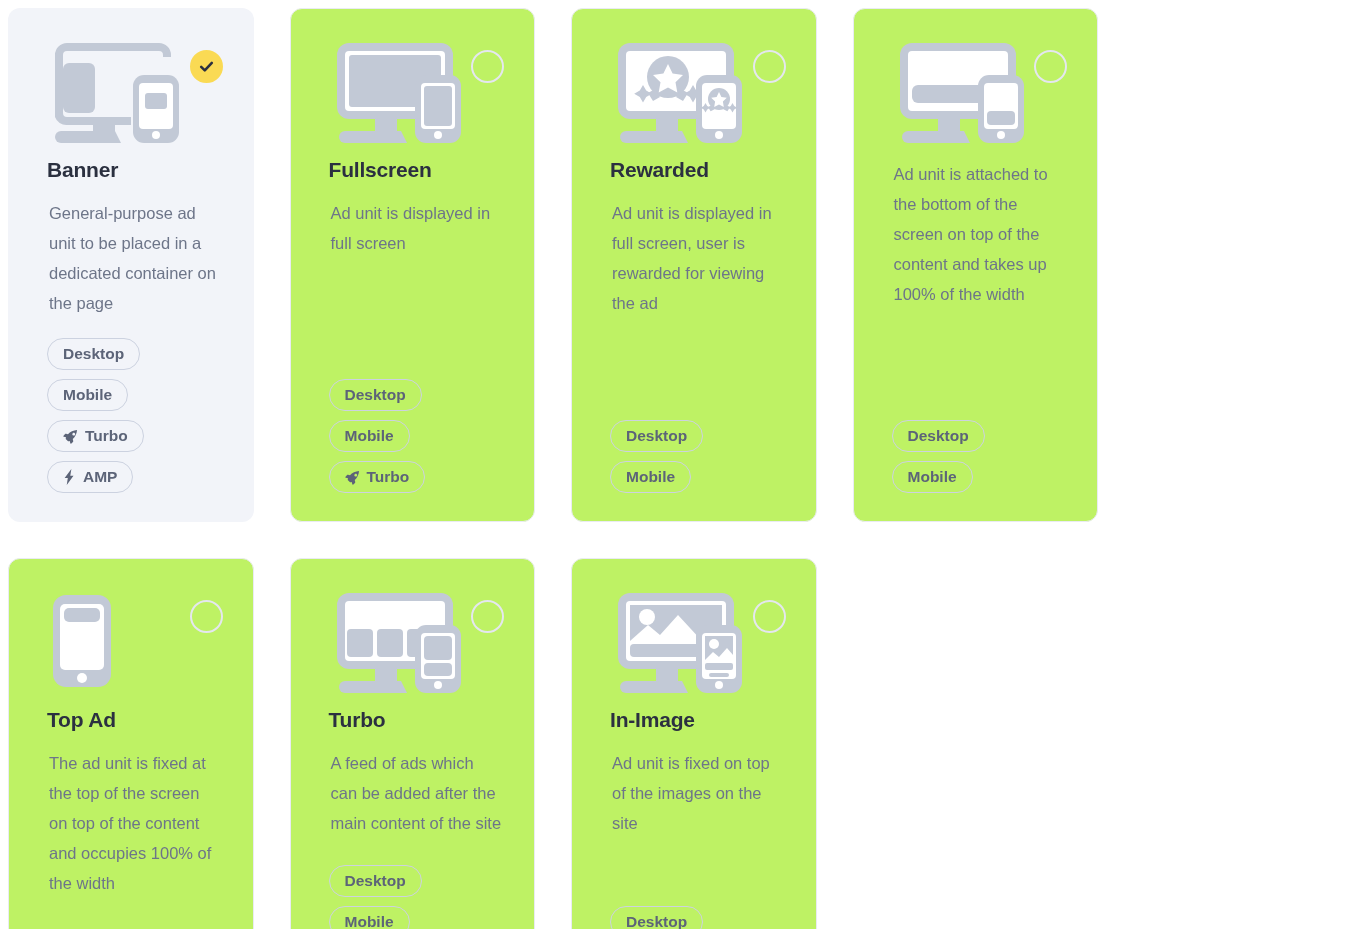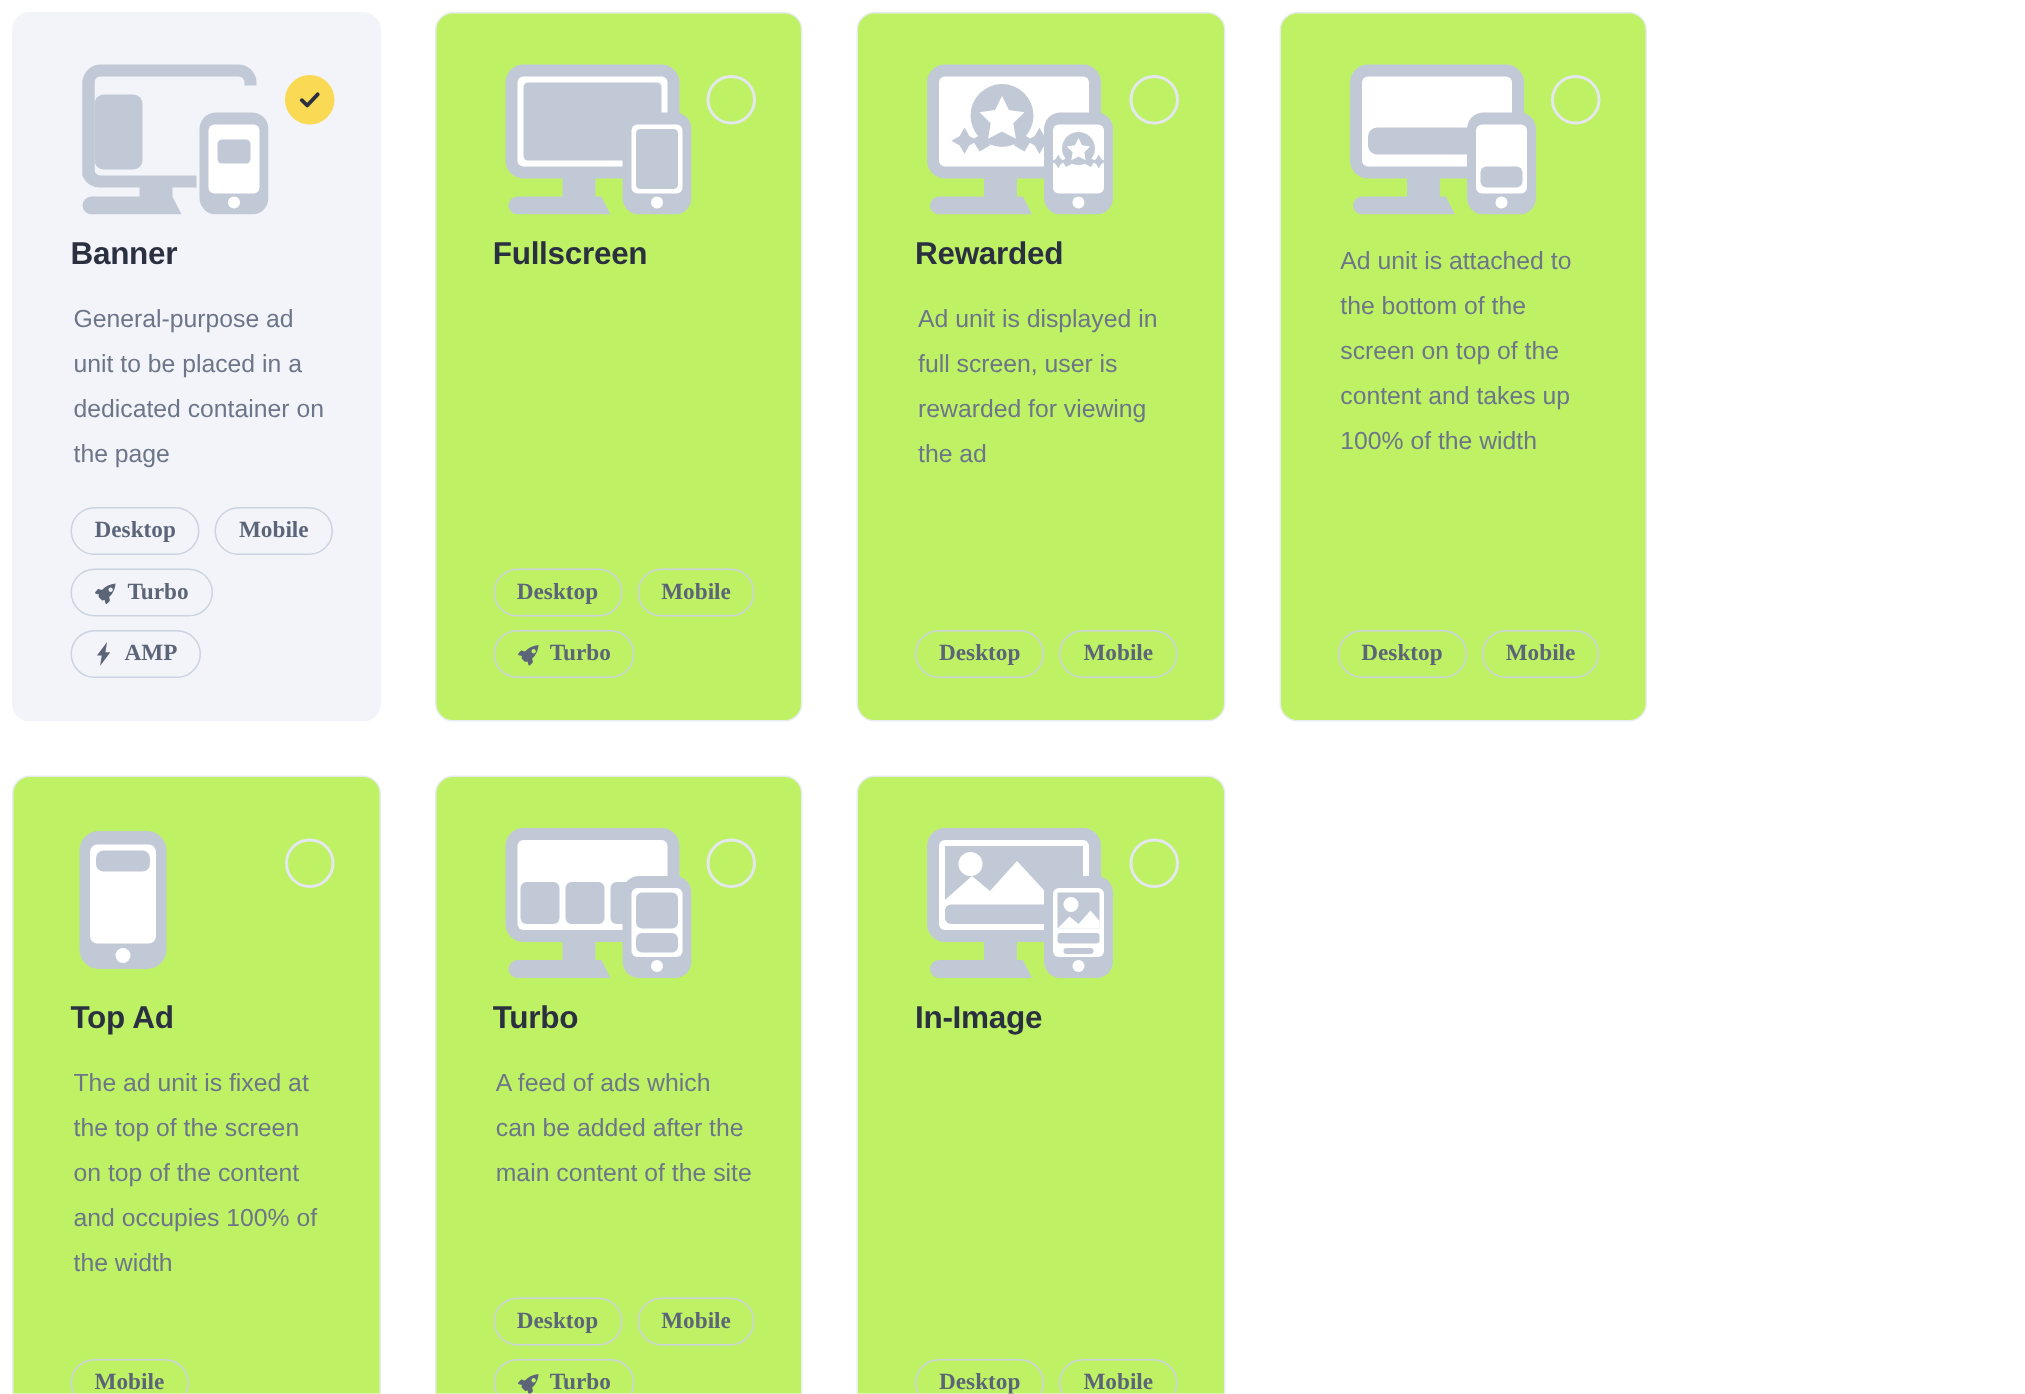--- a/index.html
+++ b/index.html
@@ -100,21 +100,20 @@
     gap: 7px;
     height: 32px;
     padding: 0 15px;
     border: 1px solid #ccd2e0;
     border-radius: 16px;
     font-size: 15.5px;
     color: #5c6478;
     font-weight: bold;
     white-space: nowrap;
     background: transparent;
-    font-family: Liberation Serif, serif;
   }
   .tag svg { display: block; flex: 0 0 auto; }
 </style>
 </head>
 <body>
 
 <div class="grid">
     <div class="card selected">
     <div class="marker checked">
         <svg class="tick" width="17" height="17" viewBox="0 0 16 16">
@@ -169,20 +168,21 @@
         <rect x="20" y="16" width="92" height="52" rx="3" fill="#c2c9d6"></rect>
         <rect x="46" y="76" width="22" height="18" fill="#c2c9d6"></rect>
         <path fill="#c2c9d6" d="M42 92 h30 l6 12 h-62 a4 4 0 0 1 0-12 Z"></path>
         <rect x="86" y="36" width="46" height="68" rx="11" fill="#c2c9d6"></rect>
         <rect x="92" y="44" width="34" height="46" rx="4" fill="#ffffff"></rect>
         <rect x="95" y="47" width="28" height="40" rx="3" fill="#c2c9d6"></rect>
         <circle cx="109" cy="96" r="4" fill="#ffffff"></circle>
       </svg>
       </div>
     <h3 class="title">Fullscreen</h3>
+    <p class="desc">Ad unit is displayed in full screen</p>
     <div class="spacer"></div>
     <div class="tags">
       <span class="tag">
 
         <span>Desktop</span>
       </span>
       <span class="tag">
 
         <span>Mobile</span>
       </span>
@@ -335,20 +335,21 @@
         <rect x="92" y="44" width="34" height="46" rx="4" fill="#ffffff"></rect>
         <rect x="95" y="47" width="28" height="24" fill="#c2c9d6"></rect>
         <circle cx="104" cy="55" r="5" fill="#ffffff"></circle>
         <path fill="#ffffff" d="M95 71 l8-8 6 5 8-9 6 7 v5 H95 Z"></path>
         <rect x="95" y="74" width="28" height="7" rx="2" fill="#c2c9d6"></rect>
         <rect x="99" y="84" width="20" height="4" rx="2" fill="#c2c9d6"></rect>
         <circle cx="109" cy="96" r="4" fill="#ffffff"></circle>
       </svg>
       </div>
     <h3 class="title">In-Image</h3>
+    <p class="desc">Ad unit is fixed on top of the images on the site</p>
     <div class="spacer"></div>
     <div class="tags">
       <span class="tag">
 
         <span>Desktop</span>
       </span>
       <span class="tag">
 
         <span>Mobile</span>
       </span>

